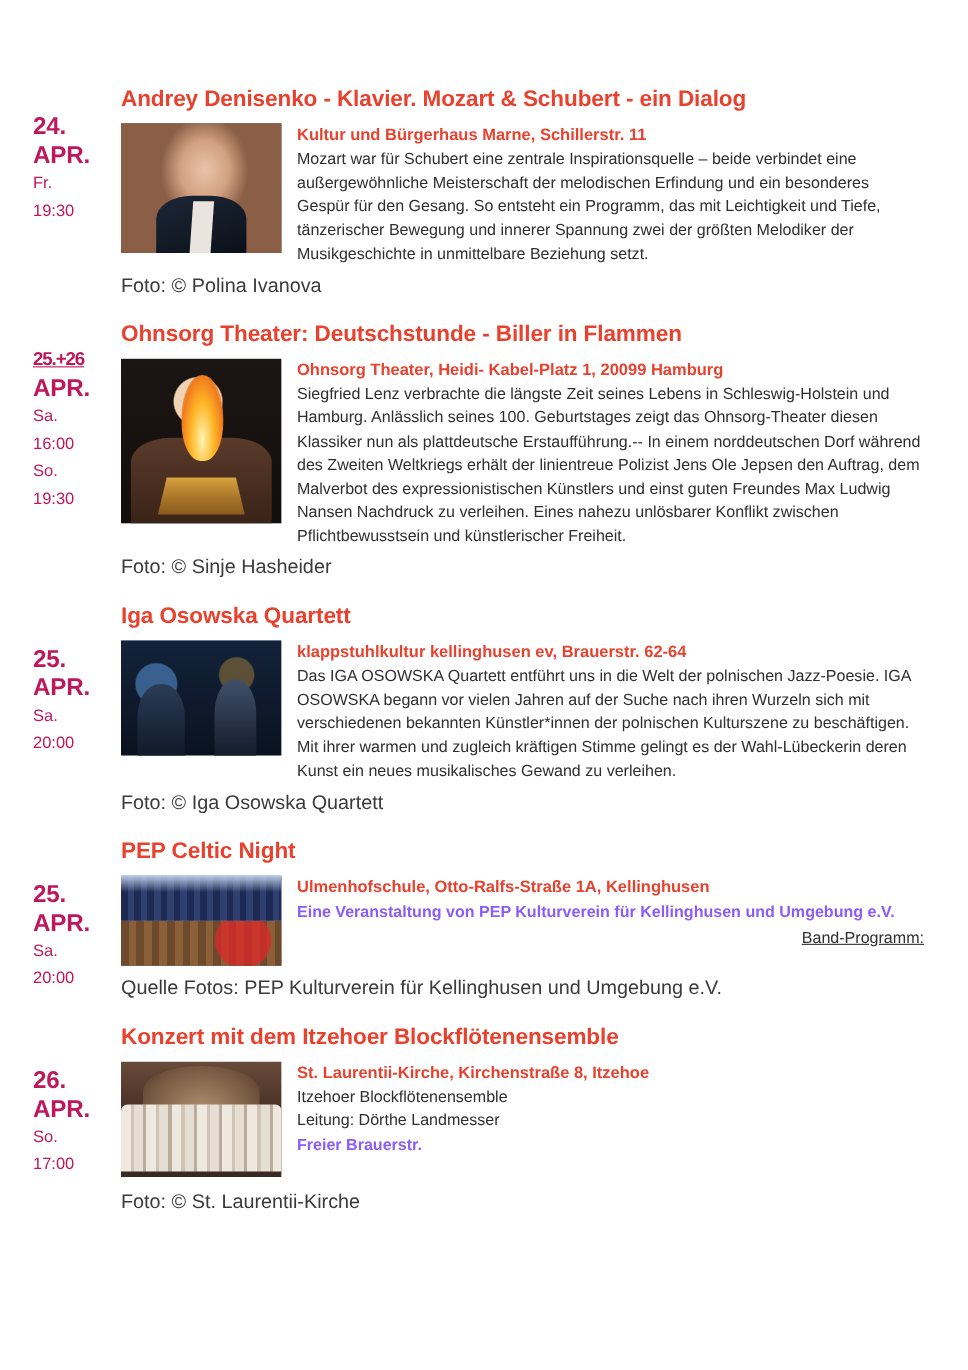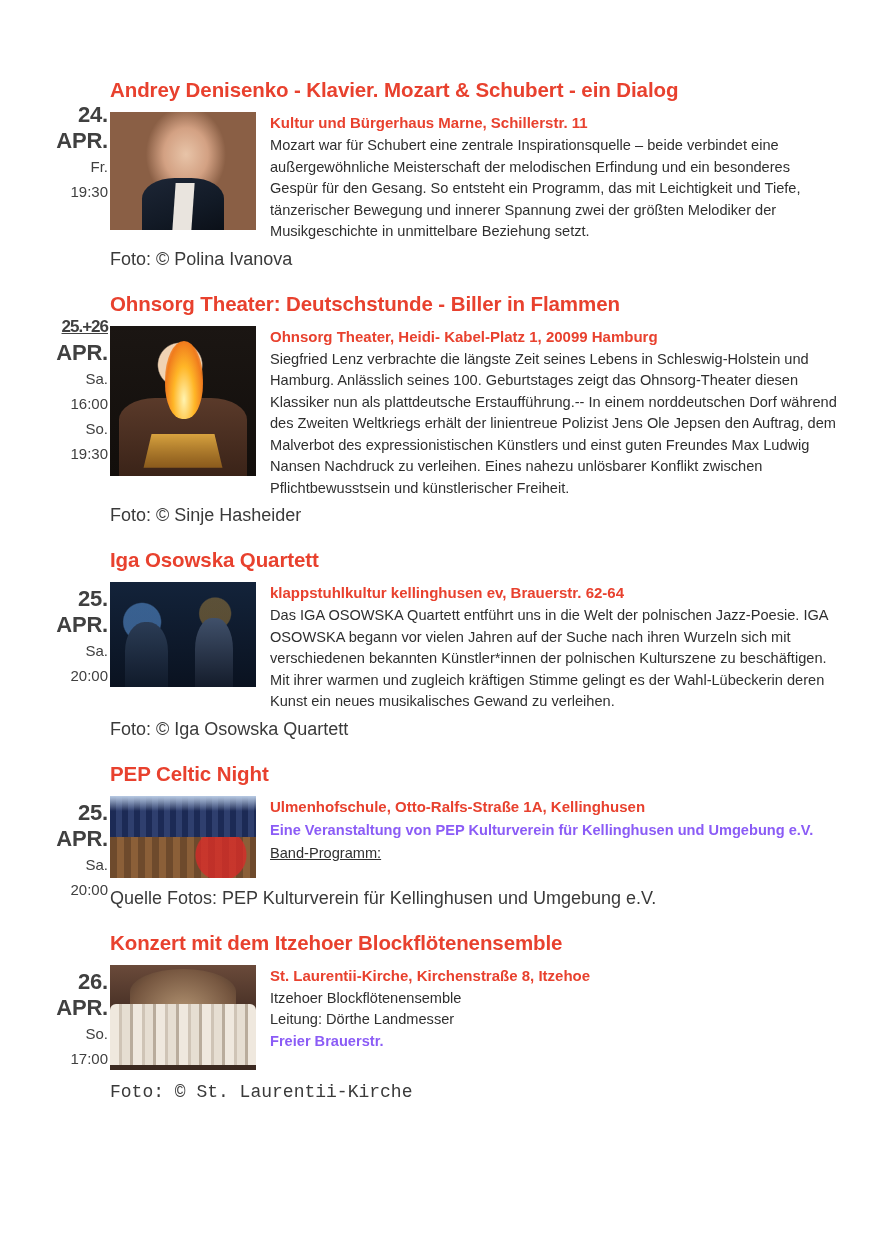--- a/index.html
+++ b/index.html
@@ -23,22 +23,22 @@
   .event {
     display: flex;
     flex-direction: row;
     align-items: flex-start;
     width: 100%;
   }
 
   .datecol {
     width: 78px;
     flex: 0 0 78px;
-    text-align: right;
-    color: #404040;
+    text-align: left;
+    color: #be185d;
     padding-top: 4px;
   }
   .datecol .dline {
     font-weight: bold;
     font-size: 22px;
     line-height: 26px;
     letter-spacing: -0.2px;
   }
   .datecol .dline.small {
     font-size: 17px;
@@ -85,21 +85,21 @@
   }
   .ev-venue {
     color: #e8412e;
     font-weight: bold;
     font-size: 15px;
     line-height: 22px;
     margin-bottom: 1px;
   }
   .ev-desc { margin: 0; }
   .ev-strong { font-weight: bold; color: #8b5cf6; }
-  .ev-underline { text-decoration: underline; }
+  .ev-underline { text-decoration: underline; text-align: right; }
 
   .credit {
     font-size: 18px;
     color: #3a3a3a;
     margin-top: 6px;
     padding-left: 0px;
   }
 
   
   .img-denisenko {
@@ -333,17 +333,17 @@
             <div class="people"></div>
           </div>
         </div>
         <div class="ev-text">
           <div class="ev-venue">St. Laurentii-Kirche, Kirchenstraße 8, Itzehoe</div>
           <div>Itzehoer Blockflötenensemble</div>
           <div>Leitung: Dörthe Landmesser</div>
           <div class="ev-strong">Freier Brauerstr.</div>
         </div>
       </div>
-      <div class="credit" style="margin-top:12px;font-family:Liberation Mono, monospace;">Foto: © St. Laurentii-Kirche</div>
+      <div class="credit" style="margin-top:12px;">Foto: © St. Laurentii-Kirche</div>
     </div>
   </div>
 
 </div>
 
 </body></html>

